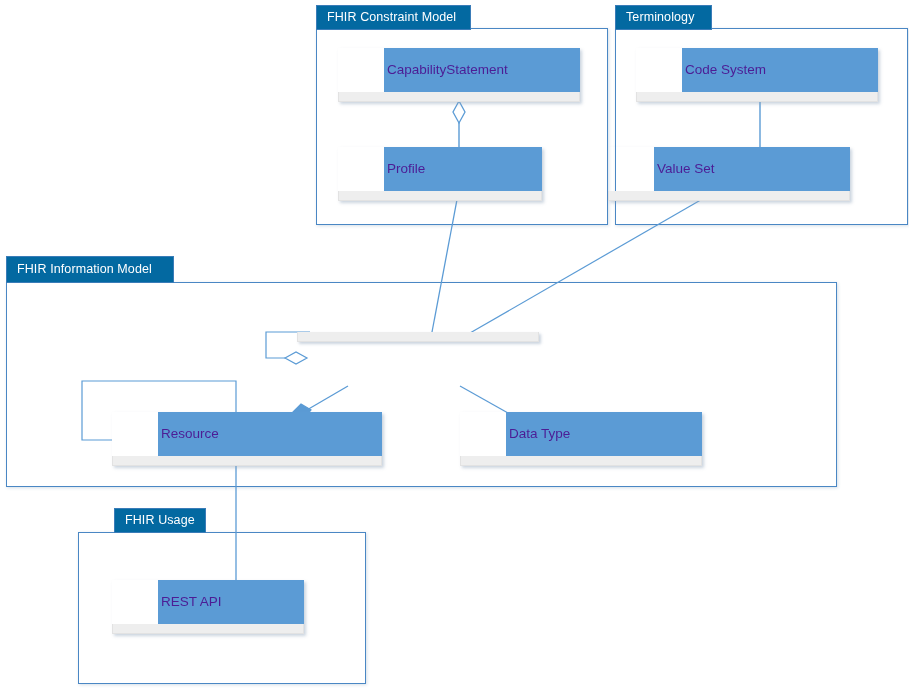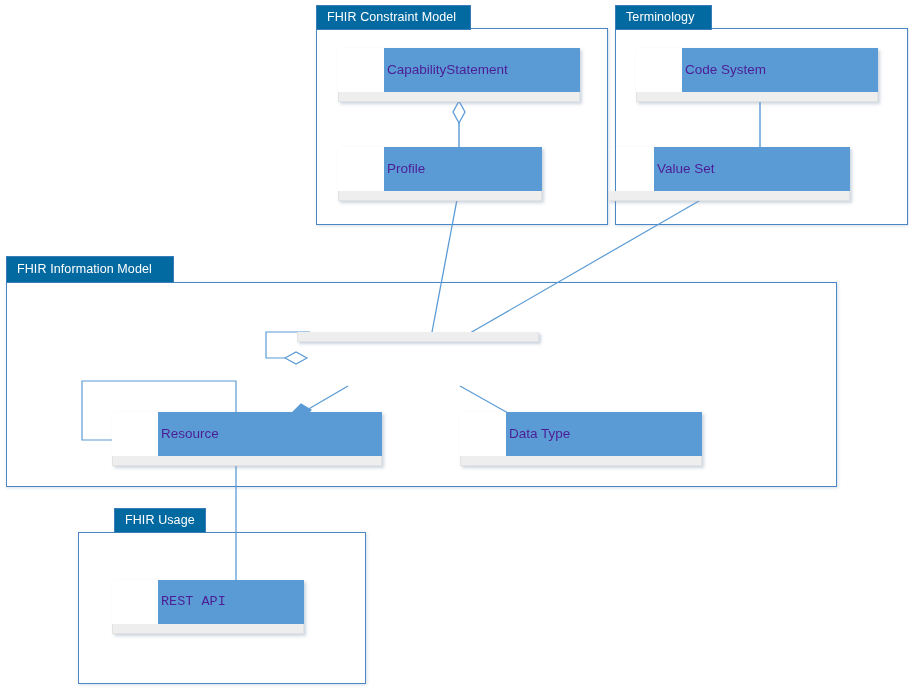--- a/index.html
+++ b/index.html
@@ -152,21 +152,21 @@
         <div class="cls-foot"></div>
       </div>
       <div class="cls" style="left: 112px; top: 412px; width: 270px;">
         <div class="cls-head">Resource</div>
         <div class="cls-foot"></div>
       </div>
       <div class="cls" style="left: 460px; top: 412px; width: 242px;">
         <div class="cls-head">Data Type</div>
         <div class="cls-foot"></div>
       </div>
-      <div class="cls" style="left: 112px; top: 580px; width: 192px; font-family: Liberation Mono, monospace;">
+      <div class="cls" style="left: 112px; top: 580px; width: 192px;">
         <div class="cls-head">REST API</div>
         <div class="cls-foot"></div>
       </div>
     </div>
 
   <div id="package-tabs-layer">
       <div class="pkg-tab" style="left: 316px; top: 5px; width: 155px; height: 25px;">FHIR Constraint Model</div>
       <div class="pkg-tab" style="left: 615px; top: 5px; width: 97px; height: 25px;">Terminology</div>
       <div class="pkg-tab" style="left: 6px; top: 256px; width: 168px; height: 27px;">FHIR Information Model</div>
       <div class="pkg-tab" style="left: 78px; top: 508px; width: 92px; height: 25px; margin-left: 36px;">FHIR Usage</div>

